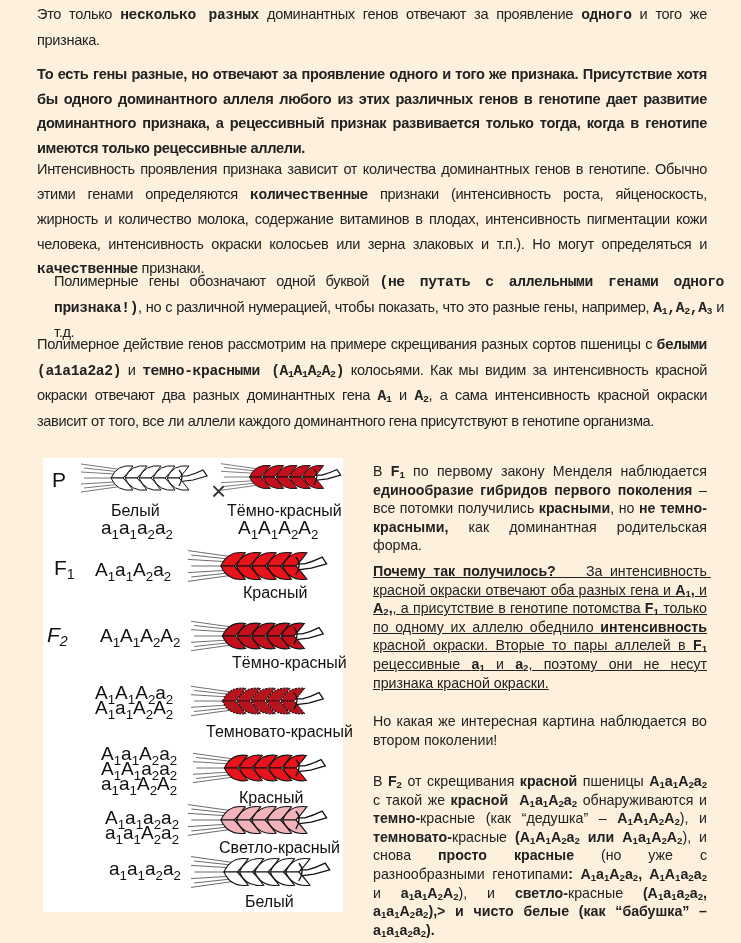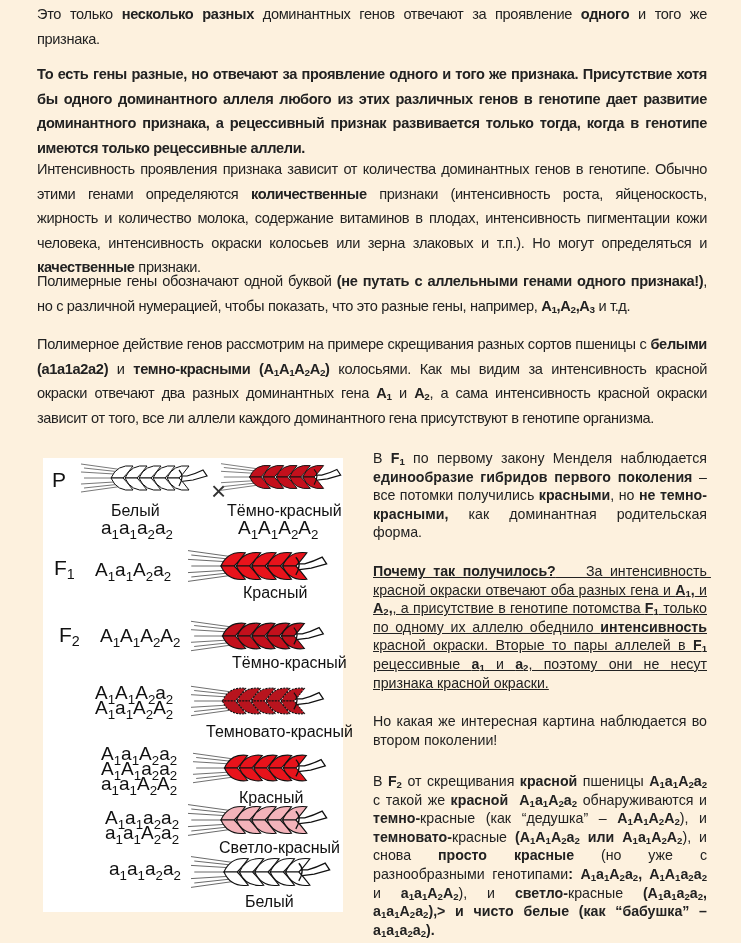--- a/index.html
+++ b/index.html
@@ -10,21 +10,21 @@
     color: #222;
     position: relative;
   }
   .para {
     position: absolute; left: 37px; width: 670px;
     font-size: 14.6px; line-height: 24.5px;
     text-align: justify;
     font-stretch: condensed;
     letter-spacing: -0.35px;
   }
-  .para b { font-weight: bold; }
+  .para b { font-weight: bold; font-family: Liberation Mono, monospace; }
   .side {
     position: absolute; left: 373px; width: 334px;
     font-size: 14.2px; line-height: 18.6px;
     text-align: justify; letter-spacing: 0px;
   }
   .side b { font-weight: bold; }
   sub { font-size: 68%; vertical-align: -0.25em; line-height: 0; }
   .diagram {
     position: absolute; left: 43px; top: 458px; width: 300px; height: 454px;
     background: #ffffff;
@@ -41,32 +41,32 @@
 <div class="para" style="top:2px;">
   <span>Это только </span><b>несколько разных</b><span> доминантных генов отвечают за проявление </span><b>одного</b><span> и того же признака.</span>
 </div>
 
 <div class="para" style="top:62px;font-weight:bold;">То есть гены разные, но отвечают за проявление одного и того же признака. Присутствие хотя бы одного доминантного аллеля любого из этих различных генов в генотипе дает развитие доминантного признака, а рецессивный признак развивается только тогда, когда в генотипе имеются только рецессивные аллели.</div>
 
 <div class="para" style="top:157px;">
   <span>Интенсивность проявления признака зависит от количества доминантных генов в генотипе. Обычно этими генами определяются </span><b>количественные</b><span> признаки (интенсивность роста, яйценоскость, жирность и количество молока, содержание витаминов в плодах, интенсивность пигментации кожи человека, интенсивность окраски колосьев или зерна  злаковых  и т.п.). Но могут определяться и </span><b>качественные</b><span> признаки.</span>
 </div>
 
-<div class="para" style="top:269px;">
+<div class="para" style="top:269px;margin-left:17px;">
   <span>Полимерные гены обозначают одной буквой </span><b>(не путать с аллельными генами одного признака!)</b><span>, но с различной нумерацией, чтобы показать, что это разные гены, например,  </span><b><span>A</span><sub>1</sub><span>,A</span><sub>2</sub><span>,A</span><sub>3</sub></b><span> и т.д.</span>
 </div>
 
 <div class="para" style="top:332px;">
   <span>Полимерное действие генов рассмотрим на примере скрещивания разных сортов пшеницы с </span><b>белыми (a1a1a2a2)</b><span> и </span><b><span>темно-красными (A</span><sub>1</sub><span>A</span><sub>1</sub><span>A</span><sub>2</sub><span>A</span><sub>2</sub>)</b><span> колосьями. Как мы видим за интенсивность красной окраски отвечают два разных доминантных гена </span><b><span>A</span><sub>1</sub></b><span> и </span><b><span>A</span><sub>2</sub></b><span>, а сама интенсивность красной окраски зависит от того, все ли аллели каждого доминантного гена присутствуют в генотипе организма.</span>
 </div>
 
 <div class="diagram" id="diagram">
   <div class="lbl gen" style="left:9px; top:10px;">P</div>
   <div class="lbl gen" style="left:11px; top:98px;"><span>F</span><sub>1</sub></div>
-  <div class="lbl gen" style="left:16px; top:165px;"><span>F</span><sub>2</sub></div>
+  <div class="lbl gen" style="left:4px; top:165px;font-style:italic;"><span>F</span><sub>2</sub></div>
   <div class="lbl" style="left:168px; top:18px; font-size:26px; font-weight:100; color:#333;">×</div>
 
   <div class="lbl" style="left:68px; top:44px;">Белый</div>
   <div class="lbl geno" style="left:58px; top:62px;">a<sub>1</sub>a<sub>1</sub>a<sub>2</sub>a<sub>2</sub></div>
 
   <div class="lbl" style="left:184px; top:44px;">Тёмно-красный</div>
   <div class="lbl geno" style="left:195px; top:62px;">A<sub>1</sub>A<sub>1</sub>A<sub>2</sub>A<sub>2</sub></div>
 
   <div class="lbl geno" style="left:52px; top:104px;">A<sub>1</sub>a<sub>1</sub>A<sub>2</sub>a<sub>2</sub></div>
   <div class="lbl" style="left:200px; top:126px;">Красный</div>
@@ -268,21 +268,21 @@
       <path d="M58 20 Q64 6 80 8 Q74 16 70 20 Z" fill="#ffffff" stroke="#111" stroke-width="1"></path>
       <path d="M58 20 Q64 34 80 32 Q74 24 70 20 Z" fill="#ffffff" stroke="#111" stroke-width="1"></path>
       <path d="M72 20 Q78 6 94 8 Q88 16 84 20 Z" fill="#ffffff" stroke="#111" stroke-width="1"></path>
       <path d="M72 20 Q78 34 94 32 Q88 24 84 20 Z" fill="#ffffff" stroke="#111" stroke-width="1"></path>
       <path d="M86 20 Q92 6 108 8 Q102 16 98 20 Z" fill="#ffffff" stroke="#111" stroke-width="1"></path>
       <path d="M86 20 Q92 34 108 32 Q102 24 98 20 Z" fill="#ffffff" stroke="#111" stroke-width="1"></path>
       <path d="M98 12 Q104 18 98 28" fill="none" stroke="#111" stroke-width="1.2"></path>
     </svg>
   </div>
 
-<div class="side" style="top:449px;">
+<div class="side" style="top:462px;">
   <span>В </span><b><span>F</span><sub>1</sub></b><span> по первому закону Менделя наблюдается </span><b>единообразие гибридов первого поколения</b><span> – все потомки получились </span><b>красными</b><span>, но </span><b>не темно-красными,</b><span> как доминантная родительская форма.</span>
 </div>
 
 <div class="side" style="top:562px;text-decoration:underline;">
   <b>Почему так получилось?</b><span style="white-space:pre-wrap">    За интенсивность красной окраски отвечают оба разных гена и </span><b>A<sub>1</sub>,</b><span> и </span><b>A<sub>2</sub>,</b><span>, а   присутствие   в генотипе потомства </span><b>F<sub>1</sub></b><span> только по одному их аллелю обеднило  </span><b>интенсивность</b><span> красной окраски. Вторые то пары аллелей в </span><b>F<sub>1</sub></b><span> рецессивные </span><b>a<sub>1</sub></b><span> и </span><b>a<sub>2</sub></b><span>, поэтому они не несут признака красной окраски.</span>
 </div>
 
 <div class="side" style="top:712px;">Но какая же интересная картина наблюдается во втором поколении!</div>
 
 <div class="side" style="top:772px;">

